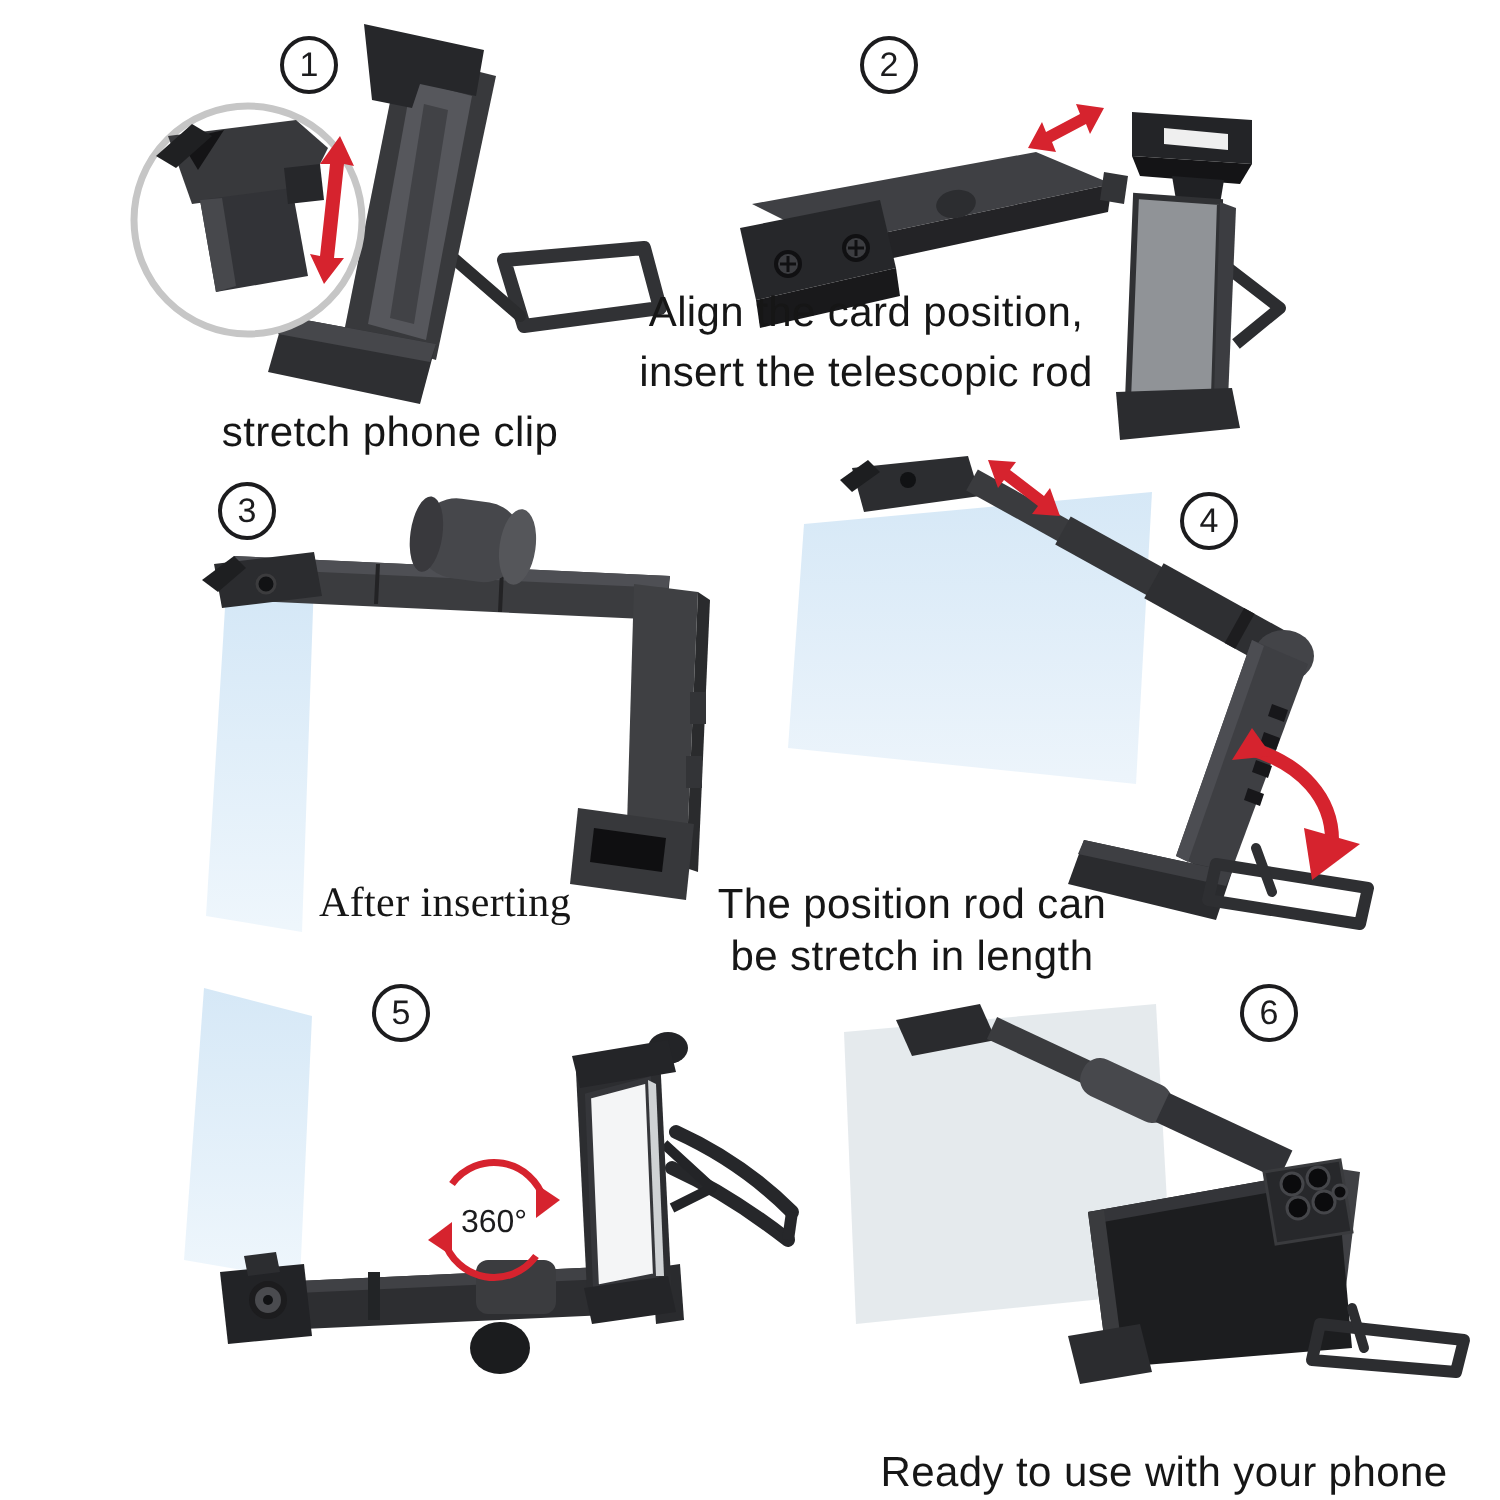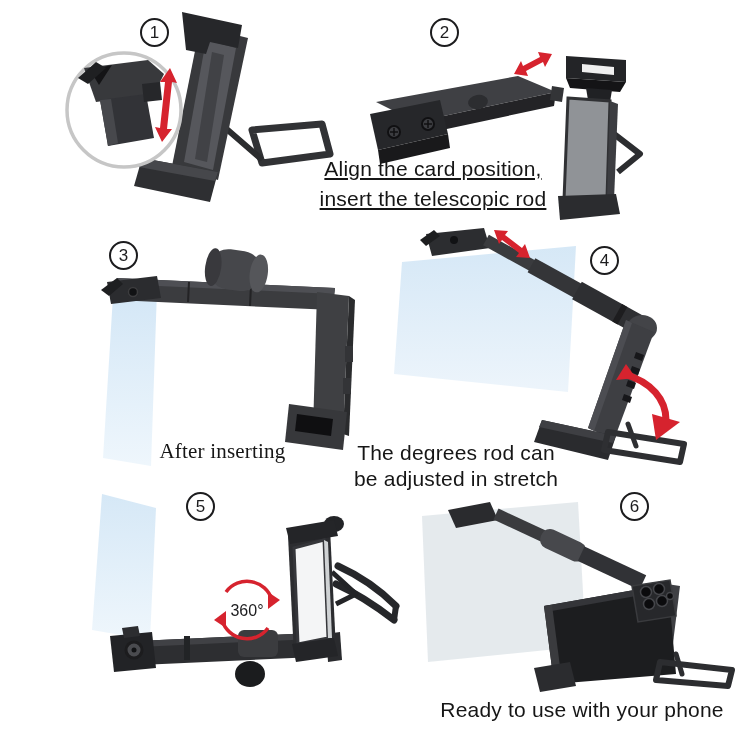--- a/index.html
+++ b/index.html
@@ -51,20 +51,21 @@
       <polygon points="32,58 96,50 112,64 102,84 44,92" fill="#38393c"></polygon>
       <polygon points="38,60 60,55 47,75" fill="#141416"></polygon>
       <polygon points="26,68 44,52 54,58 36,74" fill="#1f2022"></polygon>
       <polygon points="48,90 94,84 102,128 56,136" fill="#323337"></polygon>
       <polygon points="48,90 59,89 66,133 56,136" fill="#47484c"></polygon>
       <polygon points="90,74 108,72 110,90 92,92" fill="#26272a"></polygon>
       <polygon points="118,58 125,73 120,72 115,119 120,119 110,132 103,117 108,118 113,72 108,72" fill="#d6232e"></polygon>
     </g>
   </svg>
 
+  <div class="caption" style="left:55px;top:204px;width:280px;">stretch phone clip</div>
 
   <div class="numbadge" style="left:430px;top:18px;">
     <span>2</span>
   </div>
 
   <svg class="abs" style="left:368px;top:30px;" width="275" height="195" viewBox="0 0 275 195">
 
     <g>
       <polygon points="8,72 150,46 188,62 48,92" fill="#3f4044"></polygon>
       <polygon points="48,92 188,62 186,76 46,106" fill="#232326"></polygon>
@@ -84,21 +85,21 @@
       <polygon points="214,34 246,37 246,45 214,42" fill="#efefef"></polygon>
       <polygon points="198,48 258,52 252,62 202,58" fill="#141416"></polygon>
       <polygon points="218,58 244,60 242,72 220,70" fill="#202124"></polygon>
       <path d="M246,104 L272,124 L250,142" fill="none" stroke="#2c2d30" stroke-width="6" stroke-linejoin="round"></path>
       <polygon points="200,68 242,71 239,168 196,170" fill="#909397" stroke="#303134" stroke-width="3"></polygon>
       <polygon points="242,71 250,74 246,170 239,168" fill="#3c3d41"></polygon>
       <polygon points="190,166 248,164 252,184 192,190" fill="#2b2c2f"></polygon>
     </g>
   </svg>
 
-  <div class="caption two" style="left:288px;top:154px;width:290px;text-decoration:underline;">
+  <div class="caption two" style="left:288px;top:142px;width:290px;">
     <span>Align the card position,</span><br>
     <span>insert the telescopic rod</span>
   </div>
 
   <div class="numbadge" style="left:109px;top:241px;">
     <span>3</span>
   </div>
 
   <svg class="abs" style="left:93px;top:238px;" width="270" height="235" viewBox="0 0 270 235">
     <defs>
@@ -171,22 +172,22 @@
     </g>
     <polygon points="140,34 126,33 129,29 112,16 109,20 104,6 118,7 115,11 132,24 135,20" fill="#d6232e"></polygon>
     <g>
       <path d="M234,150 C262,158 276,176 276,196" fill="none" stroke="#d6232e" stroke-width="7"></path>
       <polygon points="262,190 290,198 266,216" fill="#d6232e"></polygon>
       <polygon points="236,140 226,156 246,154" fill="#d6232e"></polygon>
     </g>
   </svg>
 
   <div class="caption two" style="left:346px;top:440px;width:220px;line-height:26px;">
-    <span>The degrees rod can</span><br>
-    <span>be adjusted in stretch</span>
+    <span>The position rod can</span><br>
+    <span>be stretch in length</span>
   </div>
 
   <div class="numbadge" style="left:186px;top:492px;">
     <span>5</span>
   </div>
 
   <svg class="abs" style="left:88px;top:488px;" width="310" height="200" viewBox="0 0 310 200">
     <defs>
       <linearGradient id="g5" x1="0" y1="0" x2="0" y2="1">
         <stop offset="0" stop-color="#d4e7f6"></stop>
@@ -262,15 +263,15 @@
       <circle cx="244" cy="115" r="5.5" fill="#0b0b0d" stroke="#45464a" stroke-width="1.5"></circle>
       <circle cx="252" cy="110" r="3.5" fill="#0b0b0d" stroke="#45464a" stroke-width="1.5"></circle>
     </g>
     <g>
       <polygon points="116,182 152,176 158,200 122,206" fill="#2b2c2f"></polygon>
       <path d="M242,176 L314,184 L310,200 L238,194 Z" fill="none" stroke="#2c2d30" stroke-width="6" stroke-linejoin="round"></path>
       <path d="M258,168 L264,188" stroke="#2c2d30" stroke-width="5" stroke-linecap="round"></path>
     </g>
   </svg>
 
-  <div class="caption" style="left:424px;top:697px;width:316px;">Ready to use with your phone</div>
+  <div class="caption" style="left:424px;top:724px;width:316px;">Ready to use with your phone</div>
 
 </div>
 
 </body></html>

